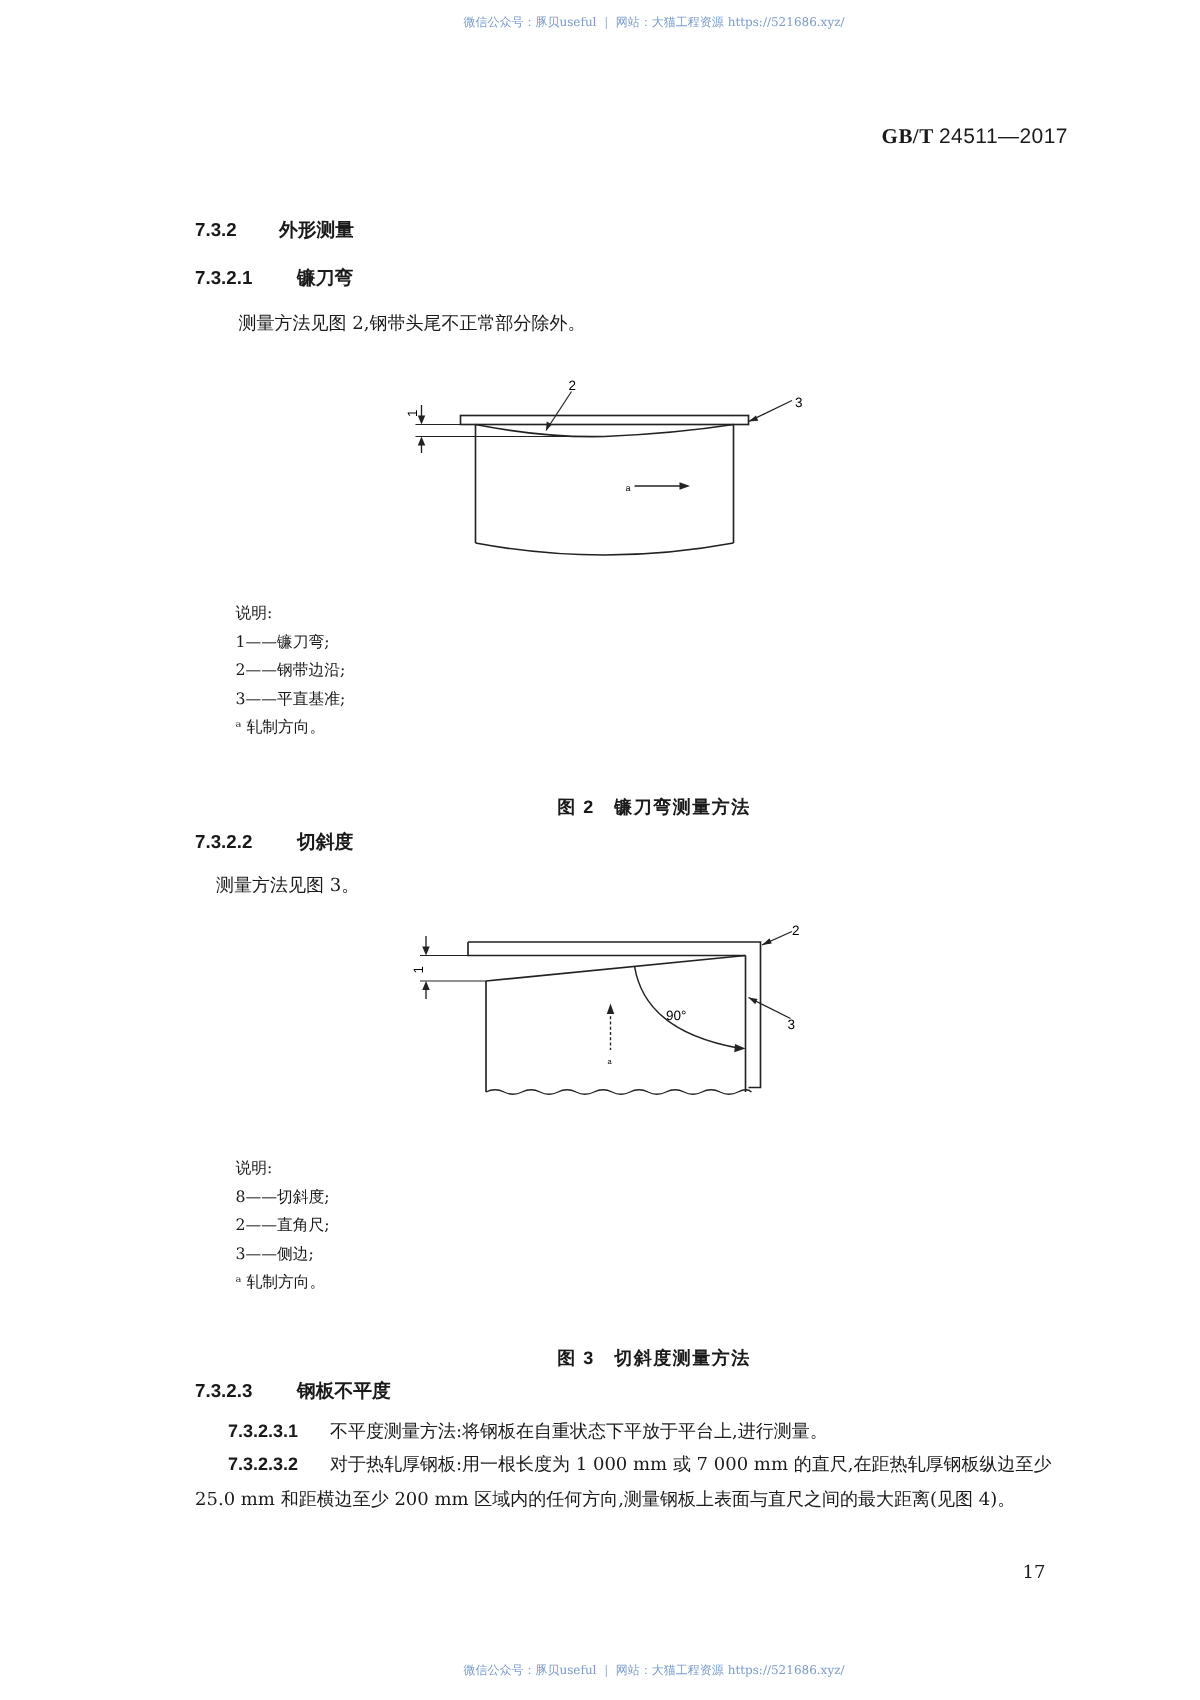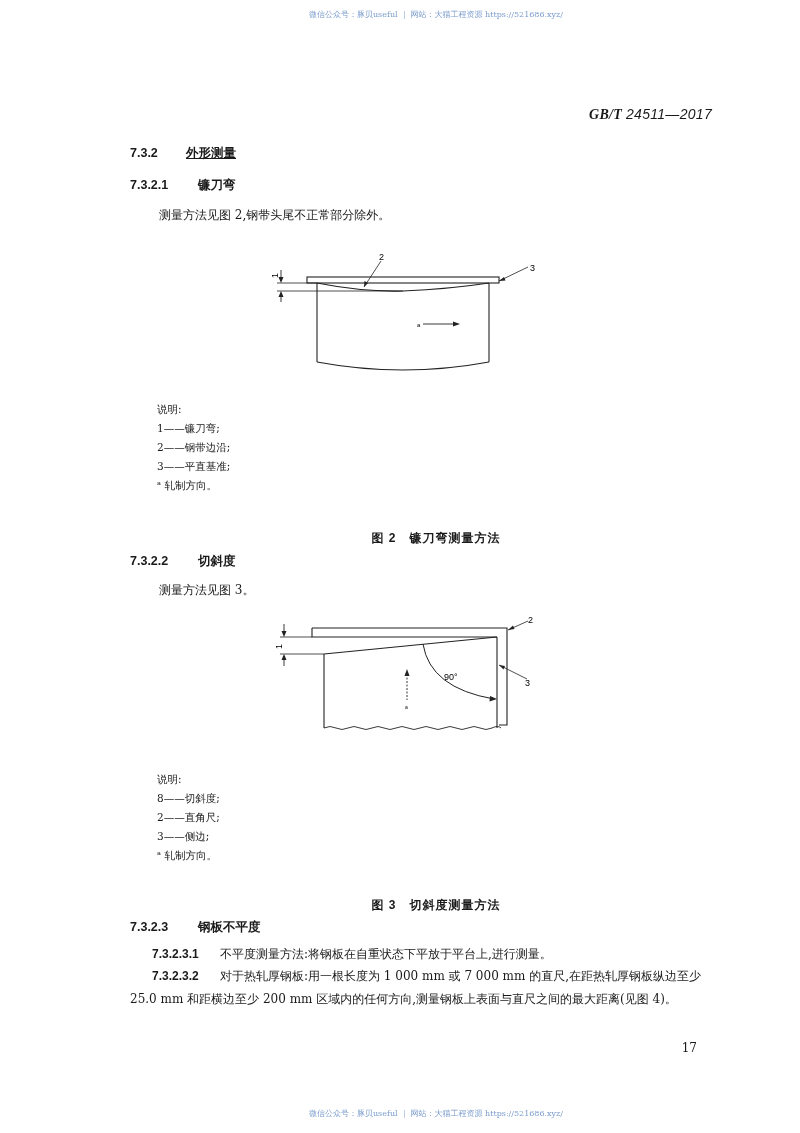--- a/index.html
+++ b/index.html
@@ -6,23 +6,22 @@
     body {
       width: 800px; height: 1133px; background: #ffffff; position: relative;
       font-family: "DejaVu Serif", "Liberation Serif", serif; color: #1a1a1a; overflow: hidden;
     }
     .abs { position: absolute; padding-left: 36px; }
     .watermark {
       font-size: 8px; color: #7a9ccc; white-space: nowrap; left: 0; width: 800px; text-align: center;
       font-family: "DejaVu Serif", serif;
     }
     .std-code {
-      right: 88px; top: 106px; font-size: 14px; font-weight: bold; letter-spacing: 0.3px;
+      right: 88px; top: 82px; font-size: 14px; font-weight: bold; letter-spacing: 0.3px;
       font-family: "Liberation Serif", serif;
-      font-style: italic;
     }
     .std-code .num { font-family: "Liberation Sans", sans-serif; font-weight: normal; }
     .heading {
       font-family: "Liberation Sans", sans-serif; font-weight: bold; font-size: 12.5px; left: 94px; white-space: nowrap;
     }
     .heading .hnum { display: inline-block; }
     .para { font-size: 12px; white-space: nowrap; }
     .legend { font-size: 10.5px; left: 121px; white-space: nowrap; line-height: 19px; }
     .caption {
       font-family: "Liberation Sans", sans-serif; font-weight: bold; font-size: 12px; left: 0; width: 800px; text-align: center; letter-spacing: 1px; margin-top: 20px;
@@ -34,21 +33,21 @@
 </head>
 <body>
 
 <div class="abs watermark" style="top:9px;">微信公众号：豚贝useful ｜ 网站：大猫工程资源 https://521686.xyz/</div>
 
 <div class="abs std-code">
   <span>GB/T</span>
   <span class="num">24511—2017</span>
 </div>
 
-<div class="abs heading" style="top:145px;text-decoration:underline;">
+<div class="abs heading" style="top:145px;">
   <span class="hnum" style="width:56px;">7.3.2</span><span>外形测量</span>
 </div>
 
 <div class="abs heading" style="top:177px;">
   <span class="hnum" style="width:68px;">7.3.2.1</span><span>镰刀弯</span>
 </div>
 <div class="abs para" style="left:123px; top:207px;">测量方法见图 2,钢带头尾不正常部分除外。</div>
 
 <svg class="fig" style="left:260px; top:250px;" width="300" height="130" viewBox="0 0 300 130">
   <g fill="none" stroke="#222" stroke-width="1.1">
@@ -93,21 +92,21 @@
   <div>2——钢带边沿;</div>
   <div>3——平直基准;</div>
   <div>ᵃ 轧制方向。</div>
 </div>
 
 <div class="abs caption" style="top:510px;">图 2　镰刀弯测量方法</div>
 
 <div class="abs heading" style="top:553px;">
   <span class="hnum" style="width:68px;">7.3.2.2</span><span>切斜度</span>
 </div>
-<div class="abs para" style="left:123px; top:582px;">测量方法见图 3。</div>
+<div class="abs para" style="left:108px; top:582px;">测量方法见图 3。</div>
 
 <svg class="fig" style="left:260px; top:610px;" width="300" height="150" viewBox="0 0 300 150">
   <g fill="none" stroke="#222" stroke-width="1.1">
 
     <path d="M52 18 L247 18 L247 115 L239 115"></path>
     <path d="M52 18 L52 27 L237 27"></path>
 
     <path d="M64 44 L237 27"></path>
     <path d="M64 44 L64 118"></path>
     <path d="M237 27 L237 118"></path>

